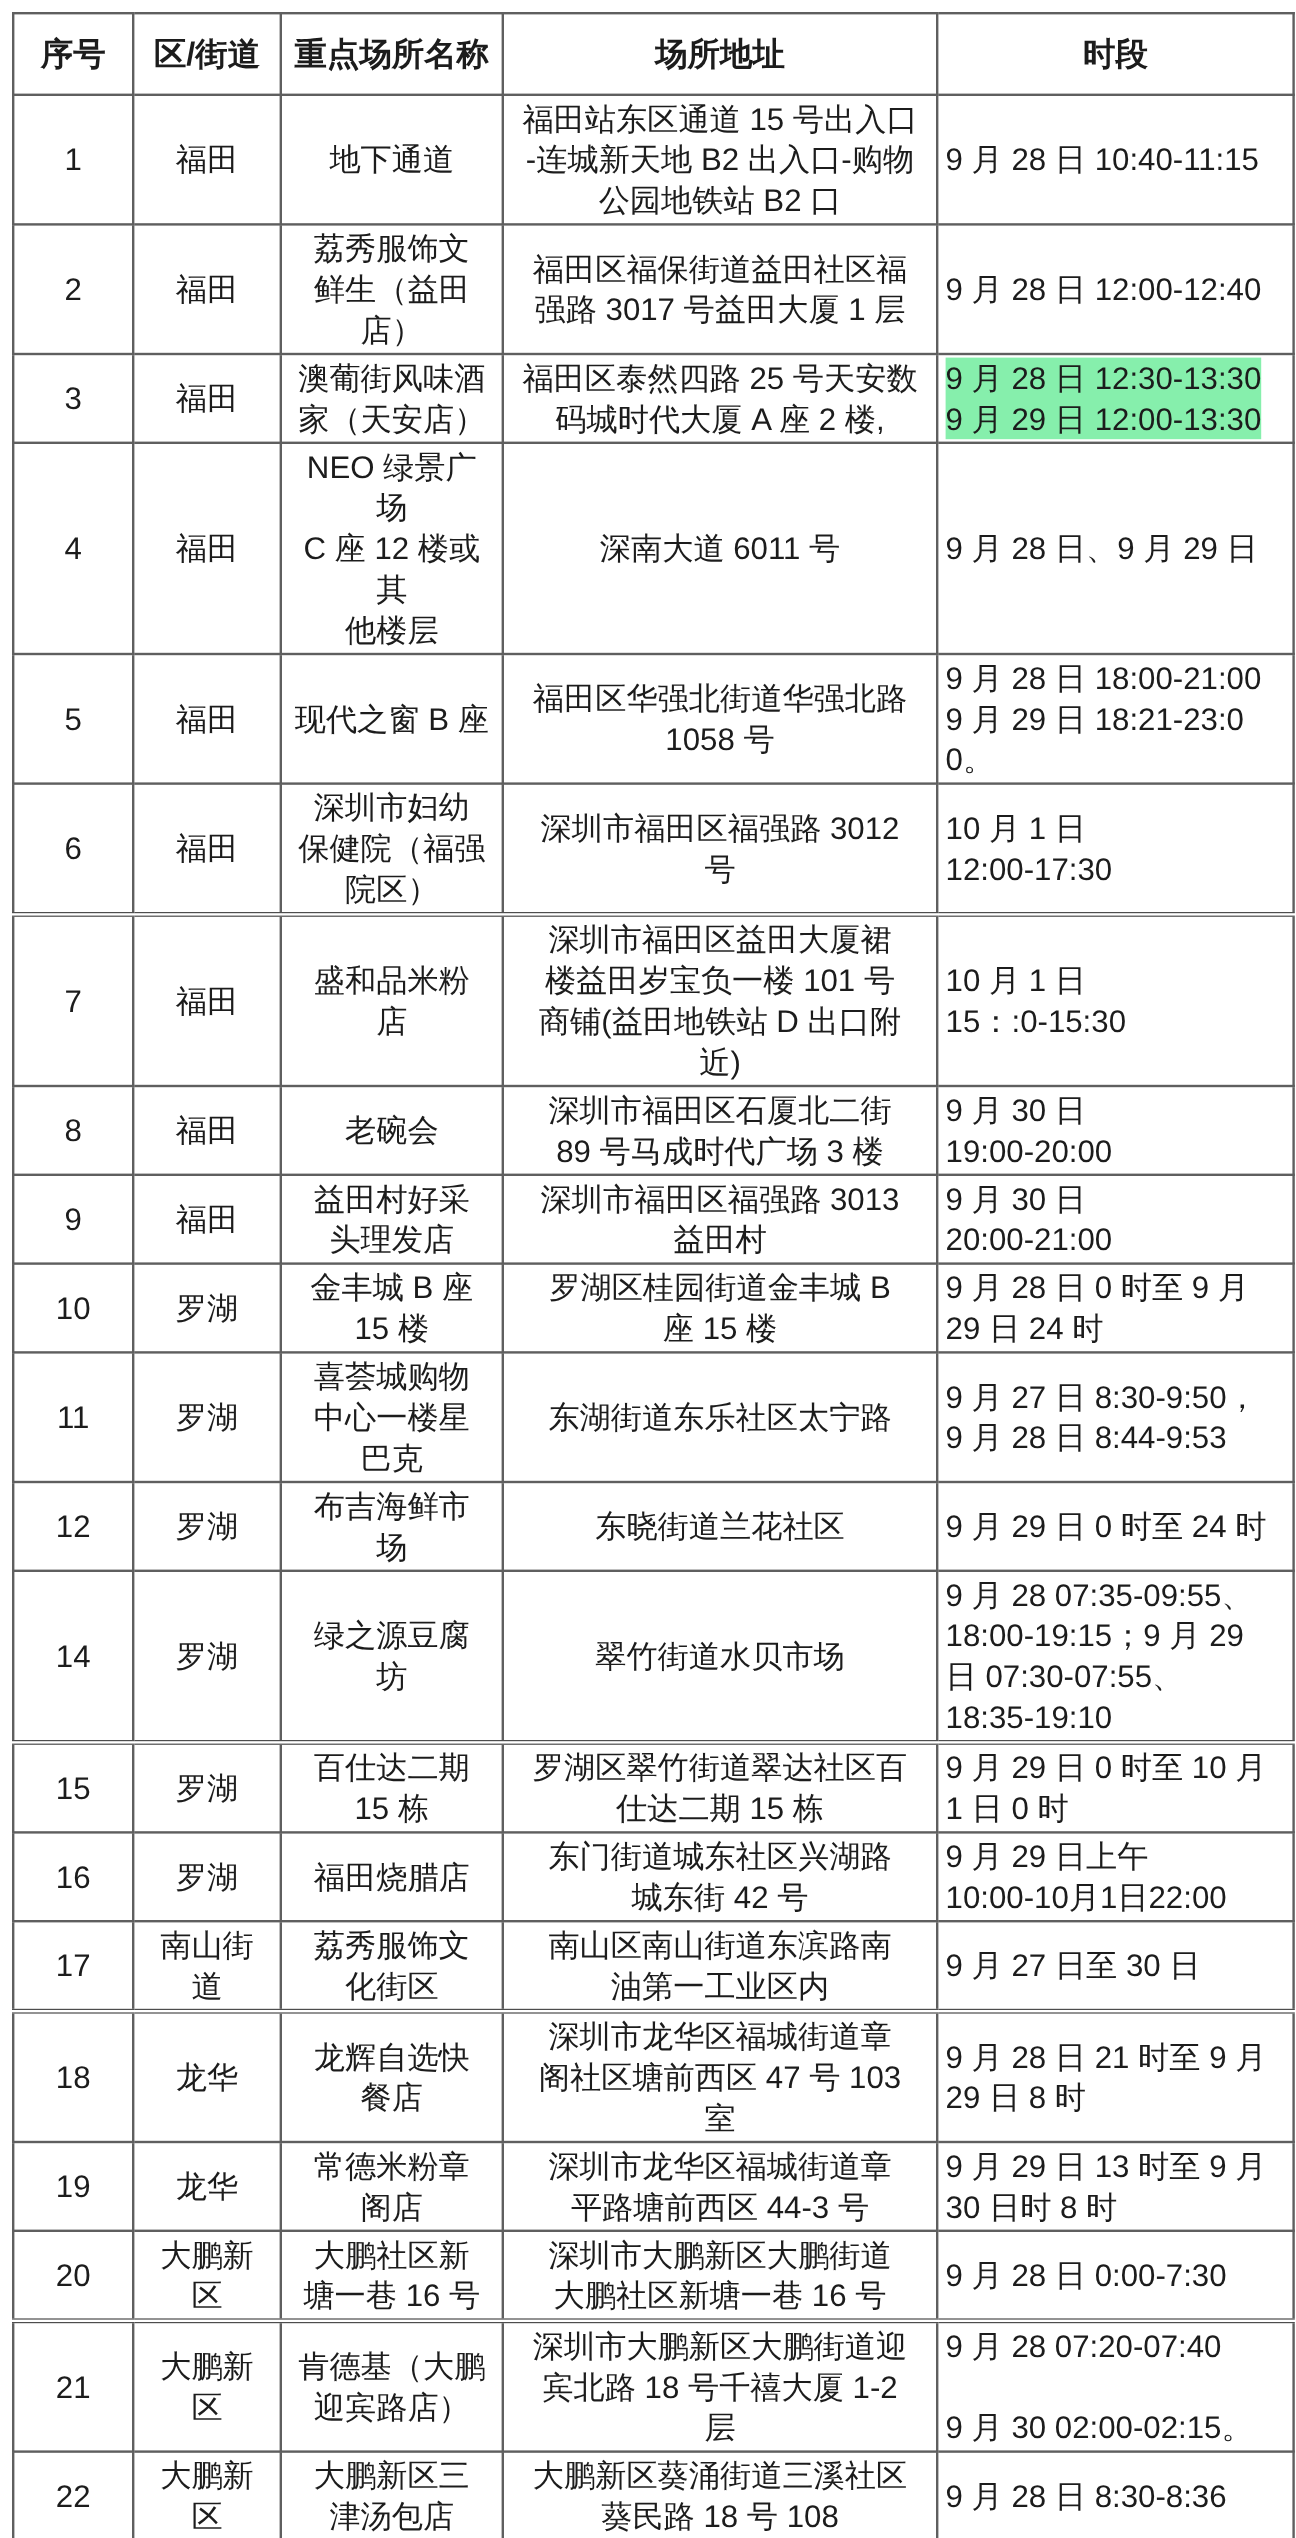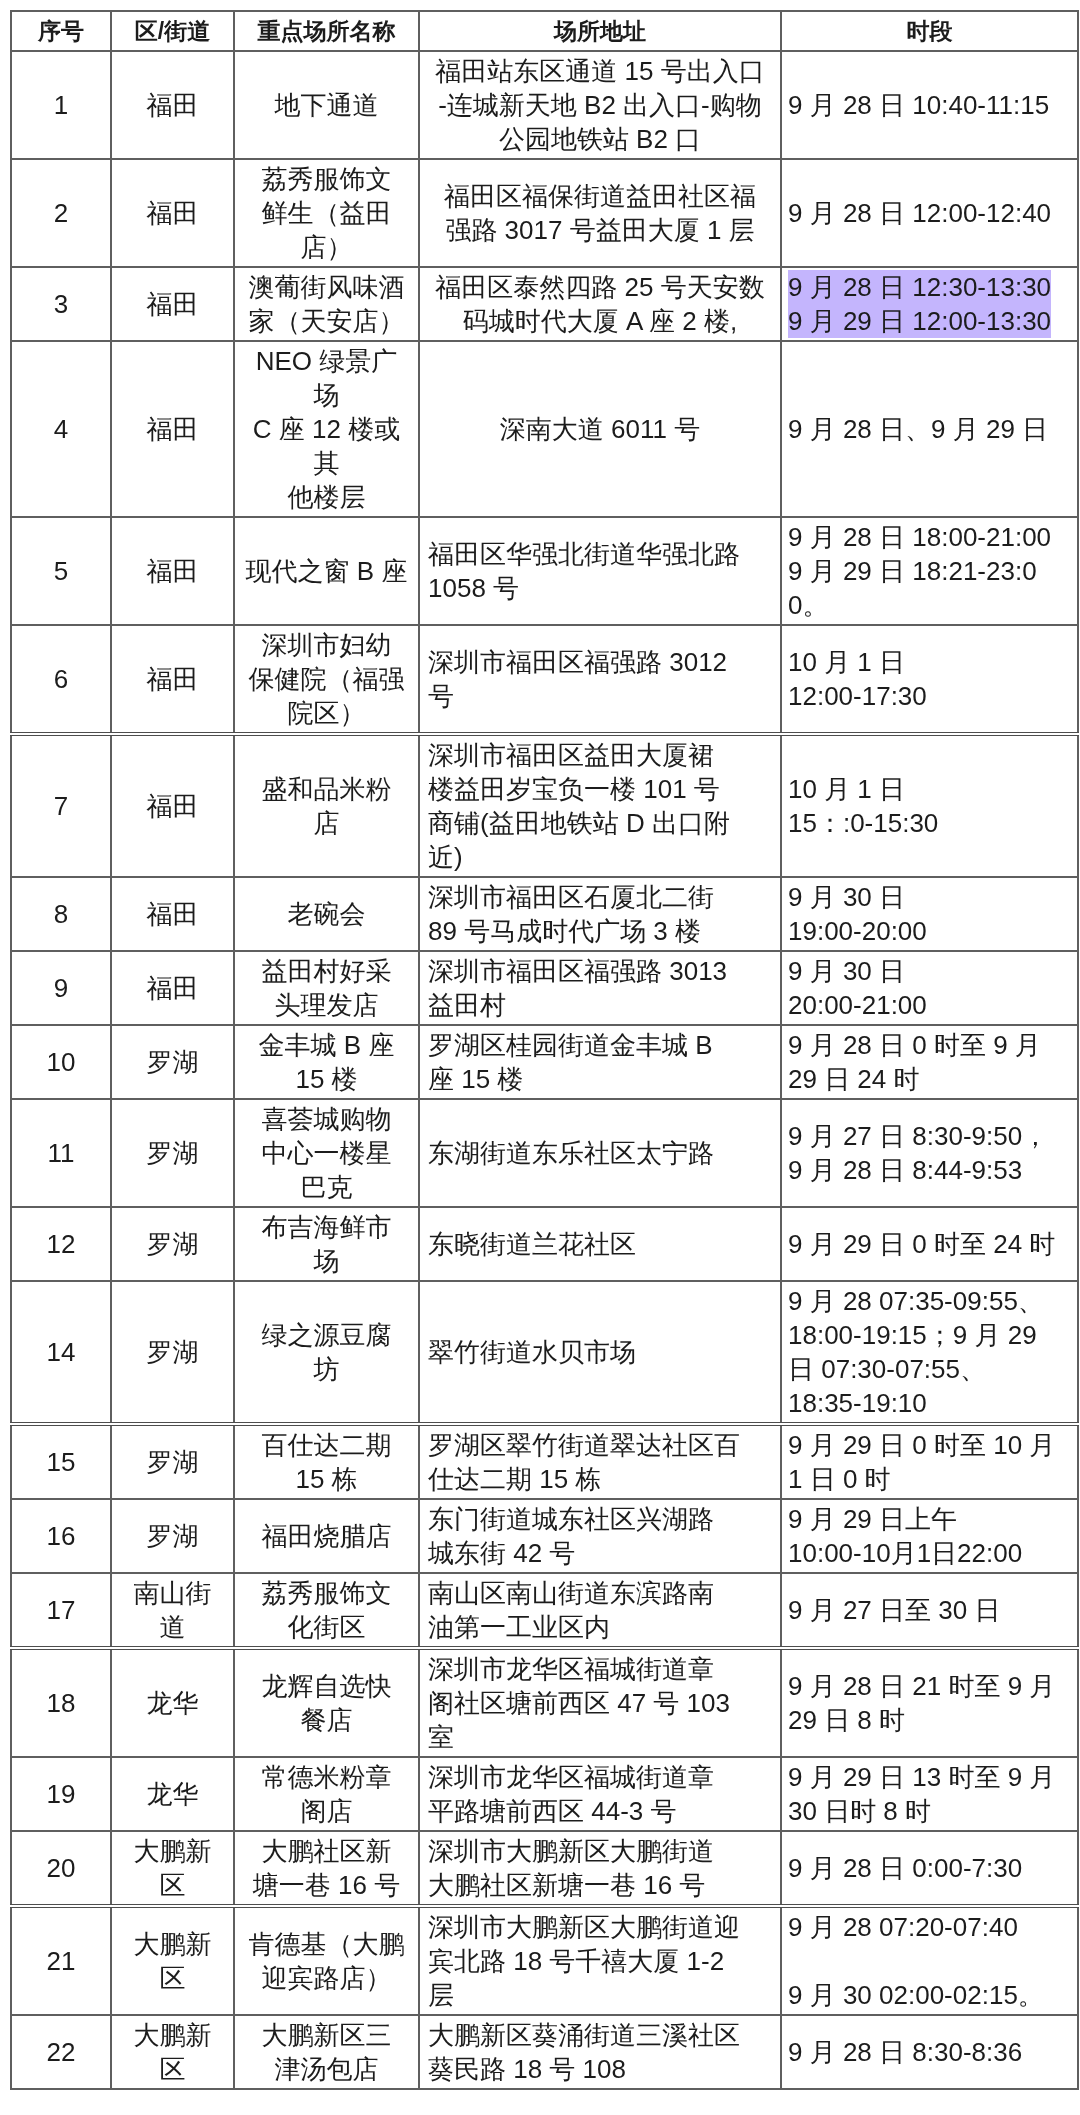--- a/index.html
+++ b/index.html
@@ -17,38 +17,38 @@
     border:2px solid #4d4d4d;
   }
   th,td{
     border:2px solid #5f5f5f;
     font-size:26px;
     vertical-align:middle;
     word-break:break-all;
   }
   thead th{
     font-weight:700;
-    font-size:23px;
+    font-size:27px;
     text-align:center;
     height:34px;
-    padding:2px 2px;
+    padding:16px 2px;
     line-height:34px;
   }
   td{
     line-height:34px;
     padding:2px 8px;
     white-space:pre-line;
   }
   td.c-no, td.c-district{text-align:center;padding:2px 2px;}
   td.c-name{text-align:center;}
-  td.c-address{text-align:left;}
+  td.c-address{text-align:center;}
   td.c-time{text-align:left;padding-left:6px;}
   td.center{text-align:center;border-radius:23px;}
   tr.thick-top td{border-top:4px double #4d4d4d;}
-  .hl{background:#c4b5fd;display:inline-block;}
+  .hl{background:#86efac;display:inline-block;}
 </style>
 </head>
 <body>
 
 <div class="wrap">
   <table class="venues">
     <colgroup>
       <col style="width:100px">
       <col style="width:123px">
       <col style="width:185px">

